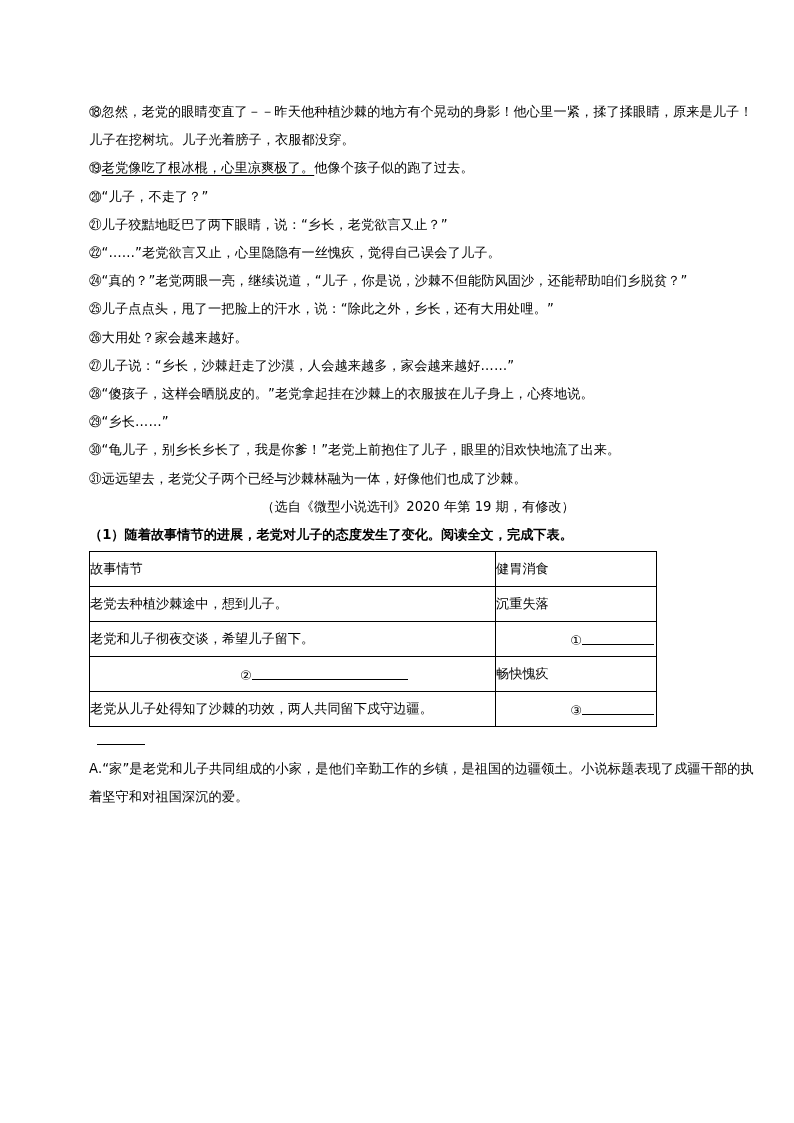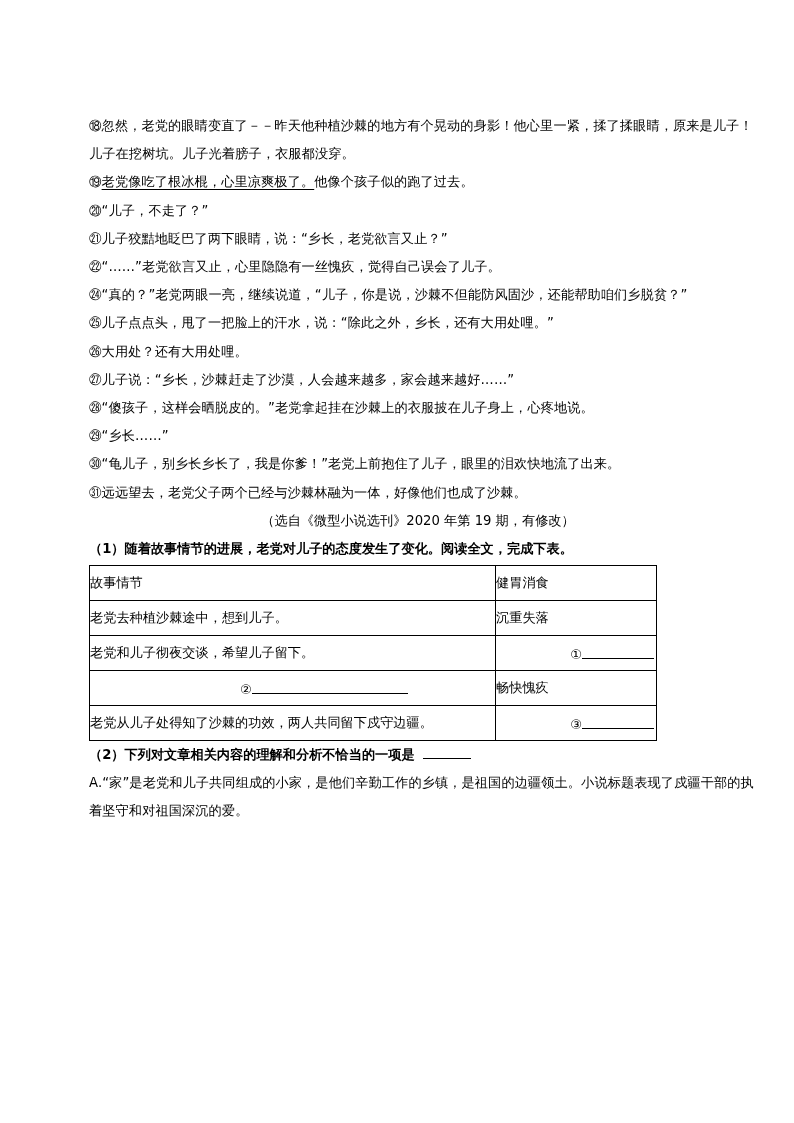--- a/index.html
+++ b/index.html
@@ -1,21 +1,21 @@
 <!DOCTYPE html>
 <html><head>
 <meta charset="utf-8">
 <style>
   html, body { margin: 0; padding: 0; background: #ffffff; }
   body {
     width: 794px; height: 1123px; position: relative; overflow: hidden;
     font-family: "DejaVu Sans", "Liberation Sans", sans-serif;
     color: #000;
   }
-  .page { position: absolute; left: 89px; top: 112px; width: 672px; }
+  .page { position: absolute; left: 89px; top: 98px; width: 672px; }
   .p {
     font-size: 13.2px; line-height: 28.2px; margin: 0;
     white-space: normal; word-break: break-all; letter-spacing: 0.1px;
   }
   .num { font-size: 12.5px; }
   .ul { text-decoration: underline; text-underline-offset: 3px; text-align: center; }
   .cite { text-align: center; padding-right: 14px; font-size: 13.2px; line-height: 28px; }
   .q { font-size: 13.2px; line-height: 28px; margin: 0; font-weight: bold; }
   table.tbl {
     border-collapse: collapse; margin-top: 2px; margin-left: 0;
@@ -45,21 +45,21 @@
 
   <p class="p"><span class="num">㉑</span><span>儿子狡黠地眨巴了两下眼睛，说：“乡长，老党欲言又止？”</span></p>
 
   <p class="p"><span class="num">㉒</span><span>“……”老党欲言又止，心里隐隐有一丝愧疚，觉得自己误会了儿子。</span></p>
 
 
   <p class="p"><span class="num">㉔</span><span>“真的？”老党两眼一亮，继续说道，“儿子，你是说，沙棘不但能防风固沙，还能帮助咱们乡脱贫？”</span></p>
 
   <p class="p"><span class="num">㉕</span><span>儿子点点头，甩了一把脸上的汗水，说：“除此之外，乡长，还有大用处哩。”</span></p>
 
-  <p class="p"><span class="num">㉖</span><span>大用处？还有大用处哩。</span></p>
+  <p class="p"><span class="num">㉖</span><span>大用处？家会越来越好。</span></p>
 
   <p class="p"><span class="num">㉗</span><span>儿子说：“乡长，沙棘赶走了沙漠，人会越来越多，家会越来越好……”</span></p>
 
   <p class="p"><span class="num">㉘</span><span>“傻孩子，这样会晒脱皮的。”老党拿起挂在沙棘上的衣服披在儿子身上，心疼地说。</span></p>
 
   <p class="p"><span class="num">㉙</span><span>“乡长……”</span></p>
 
   <p class="p"><span class="num">㉚</span><span>“龟儿子，别乡长乡长了，我是你爹！”老党上前抱住了儿子，眼里的泪欢快地流了出来。</span></p>
 
   <p class="p"><span class="num">㉛</span><span>远远望去，老党父子两个已经与沙棘林融为一体，好像他们也成了沙棘。</span></p>
@@ -90,17 +90,17 @@
       <td style="padding-left:150px;text-align:left;"><span>②</span><span class="blank-long"></span></td>
       <td>畅快愧疚</td>
     </tr>
     <tr>
       <td>老党从儿子处得知了沙棘的功效，两人共同留下戍守边疆。</td>
       <td class="cell-right"><span>③</span><span class="blank-short"></span></td>
     </tr>
   </tbody>
     </table>
 
-  <p class="q"><span>（2）下列对文章相关内容的理解和分析不恰当的一项是</span><span class="blank-ans"></span></p>
+  <p class="q"><span class="blank-ans"></span></p>
 
   <p class="p"><span>A.</span><span>“家”是老党和儿子共同组成的小家，是他们辛勤工作的乡镇，是祖国的边疆领土。小说标题表现了戍疆干部的执着坚守和对祖国深沉的爱。</span></p>
 
 </div>
 
 </body></html>

